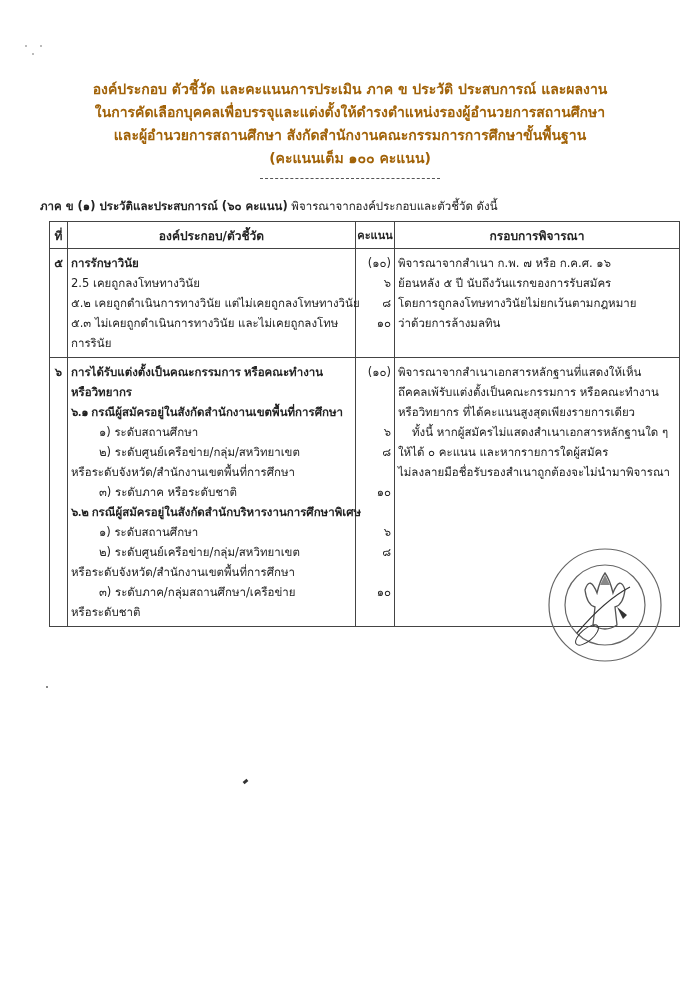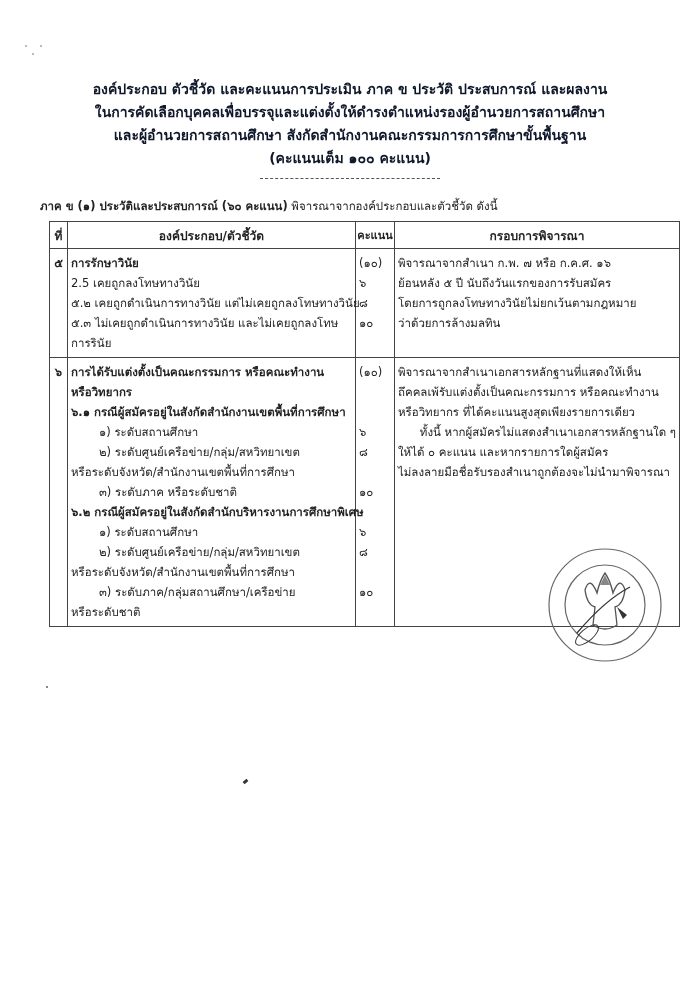--- a/index.html
+++ b/index.html
@@ -2,21 +2,21 @@
 <html><head>
   <meta charset="utf-8">
   <style>
     html, body { margin: 0; padding: 0; background: #ffffff; }
     body {
       width: 700px; height: 990px; position: relative; overflow: hidden;
       font-family: "DejaVu Sans", sans-serif; color: #1a1a1a;
     }
     .title-block {
       position: absolute; top: 78px; left: 0; width: 700px; text-align: center;
-      font-size: 14px; line-height: 23px; font-weight: bold; color: #0f172a;
+      font-size: 14px; line-height: 23px; font-weight: bold; color: #a16207;
     }
     .title-block div { white-space: nowrap; }
     .dash-rule {
       position: absolute; top: 178px; left: 260px; width: 180px;
       border-top: 1px dashed #555;
     }
     .intro {
       position: absolute; top: 197px; left: 40px; font-size: 11.5px; color: #222; white-space: nowrap;
     }
     .intro b { font-weight: bold; }
@@ -28,24 +28,24 @@
     table.criteria td, table.criteria th {
       border-left: 1.4px solid #444; border-right: 1.4px solid #444;
       vertical-align: top; padding: 0 3px;
     }
     table.criteria th {
       border: 1.4px solid #444; height: 26px; font-weight: bold; font-size: 12px;
       vertical-align: middle; text-align: center;
     }
     table.criteria tr.group td { border-bottom: 1.4px solid #444; padding-top: 4px; padding-bottom: 4px; }
     .line { height: 20px; line-height: 20px; white-space: nowrap; }
-    .bold { font-weight: bold; }
+    .bold { font-weight: bold; font-family: Liberation Serif, serif; }
     .indent { padding-left: 28px; }
-    .firstindent { text-indent: 14px; text-align: right; }
-    .score { text-align: left; }
+    .firstindent { text-indent: 14px; }
+    .score { text-align: right; }
     .num { text-align: center; font-weight: bold; }
     .seal {
       position: absolute; left: 545px; top: 545px; width: 120px; height: 120px;
     }
     .speck { position: absolute; background: #333; }
   </style>
 </head>
 <body>
 
 <div class="title-block">

